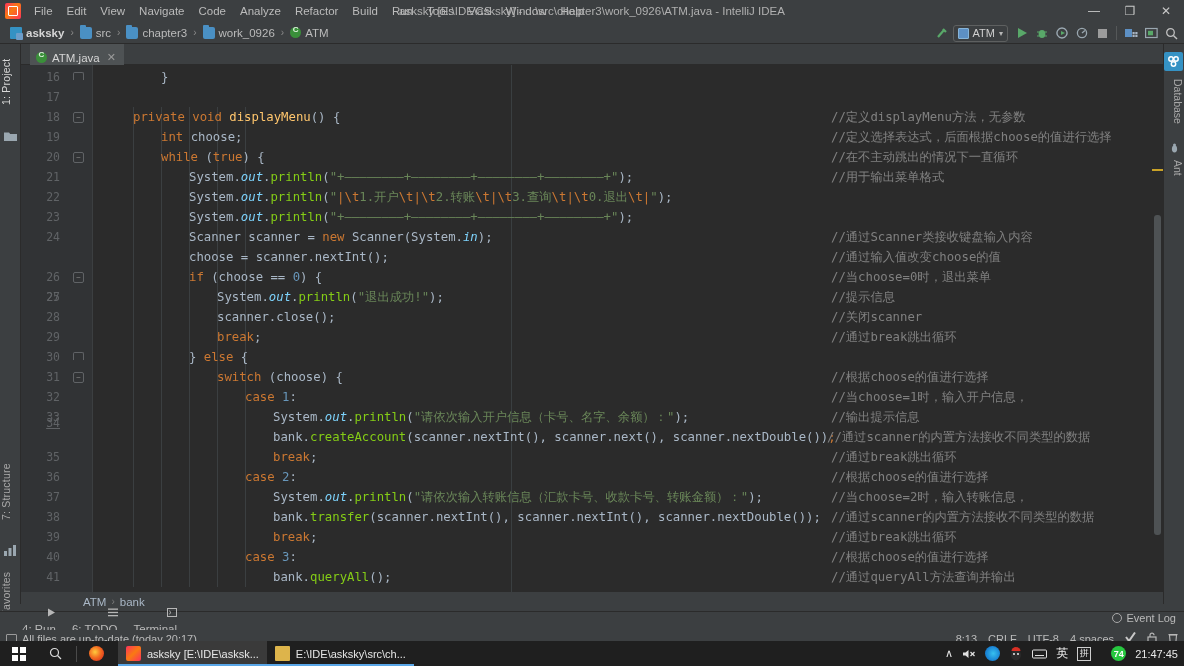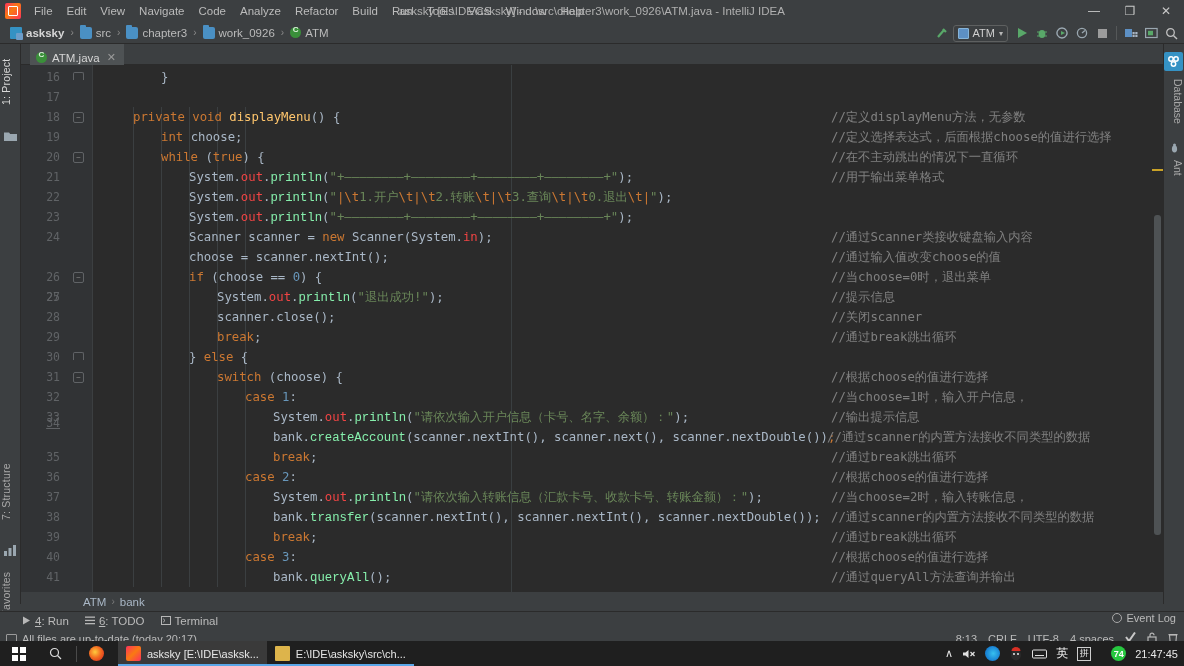--- a/index.html
+++ b/index.html
@@ -151,25 +151,25 @@
     white-space: pre;
   }
   .comment-col {
     position: absolute; height: 20px; line-height: 20px;
     font-family: "DejaVu Sans Mono", monospace; font-size: 12.3px;
     color: #808080; white-space: pre;
   }
   .k   { color: #cc7832; }        
   .s   { color: #6a8759; }        
   .f   { color: #ffc66d; }        
-  .fld { color: #ef4444; }  
+  .fld { color: #7dd3fc; font-style: italic; }  
   .n   { color: #6897bb; }        
   .p   { color: #a9b7c6; }        
   .esc { color: #cc7832; }        
-  .mcall { color: #86efac; font-family: Liberation Mono, monospace; }
+  .mcall { color: #84cc16; }
 
   .indent-guide {
     position: absolute; width: 1px; background: #3b3f41;
   }
   .right-margin {
     position: absolute; top: 0; bottom: 0; width: 1px; background: #3a3f41;
   }
 
   
   .escroll {
@@ -188,21 +188,21 @@
   }
   .editor-crumbs .sep { color: #7a7a7a; font-size: 10px; }
 
   
   .bottombar {
     position: absolute; top: 611px; left: 0; width: 1184px; height: 19px;
     background: #3c3f41; display: flex; align-items: center;
     font-size: 11.5px; color: #bbbbbb; padding-left: 22px; gap: 16px;
     border-top: 1px solid #2b2b2b;
   }
-  .btw { display: flex; align-items: flex-end; gap: 4px; }
+  .btw { display: flex; align-items: flex-end; gap: 4px; flex-direction: column; }
   .btw u { text-decoration: underline; }
 
   
   .statusbar {
     position: absolute; top: 630px; left: 0; width: 1184px; height: 18px;
     background: #3c3f41; display: flex; align-items: center;
     font-size: 11px; color: #bbbbbb;
   }
   .status-left { display: flex; align-items: center; gap: 5px; padding-left: 6px; }
   .status-right {

